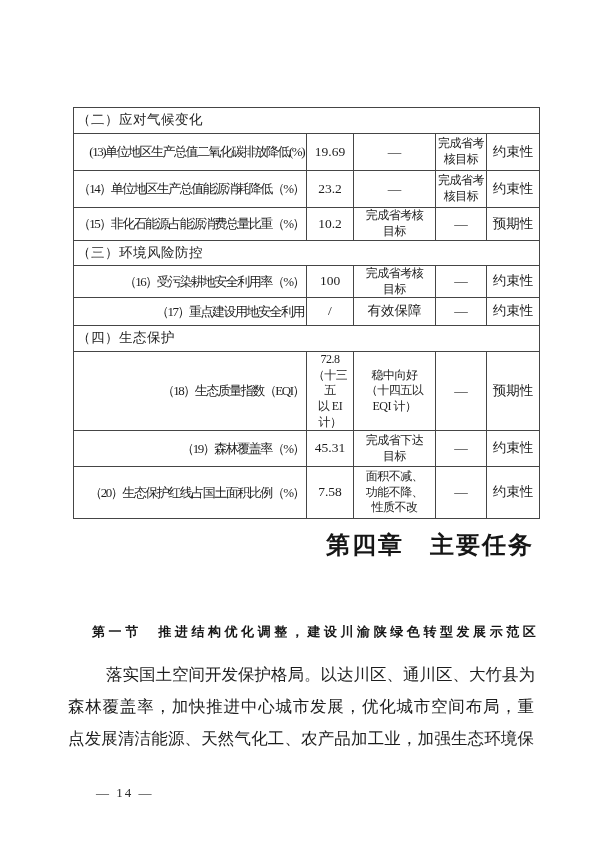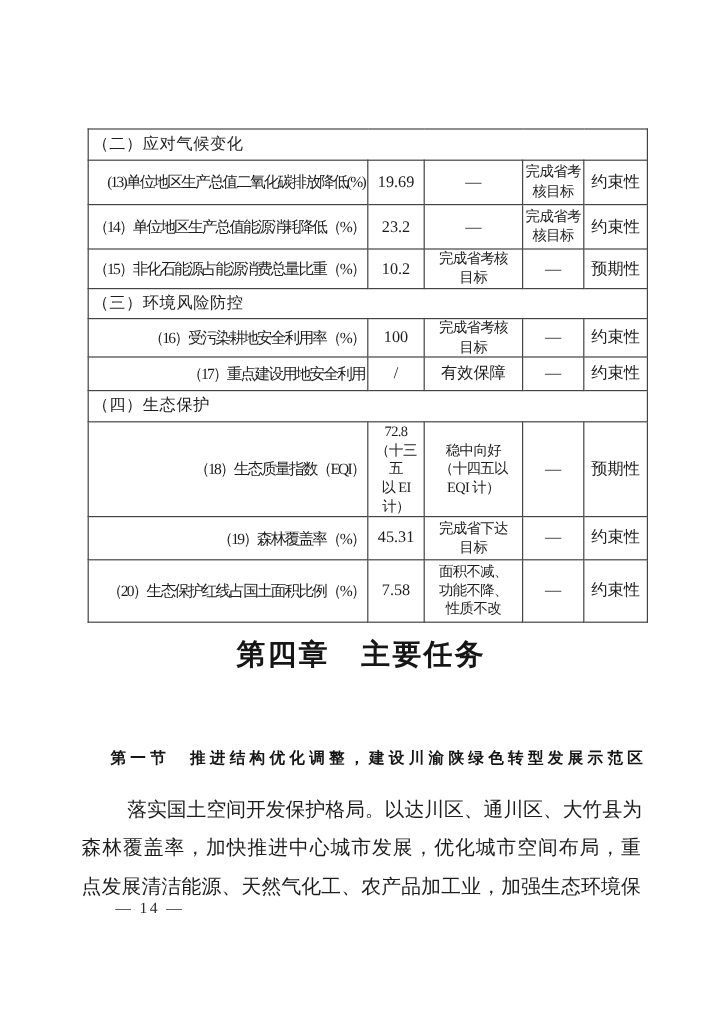--- a/index.html
+++ b/index.html
@@ -61,21 +61,21 @@
     text-align: center;
   }
 
   
   .chapter-title {
     position: absolute;
     left: 68px;
     top: 529px;
     width: 466px;
     margin: 0;
-    text-align: center;
+    text-align: right;
     font-family: "Liberation Serif", "DejaVu Serif", serif;
     font-size: 24px;
     font-weight: bold;
     letter-spacing: 2px;
     color: #161616;
     white-space: nowrap;
   }
   .section-title {
     position: absolute;
     left: 92px;
@@ -122,21 +122,21 @@
     text-align-last: justify;
   }
   .bline.indent {
     padding-left: 38px;
   }
 
   
   .pageno {
     position: absolute;
     left: 96px;
-    top: 749px;
+    top: 785px;
     font-size: 13px;
     letter-spacing: 2px;
     color: #2a2a2a;
     white-space: nowrap;
   }
 </style>
 </head>
 <body>
 
 <div class="page">

